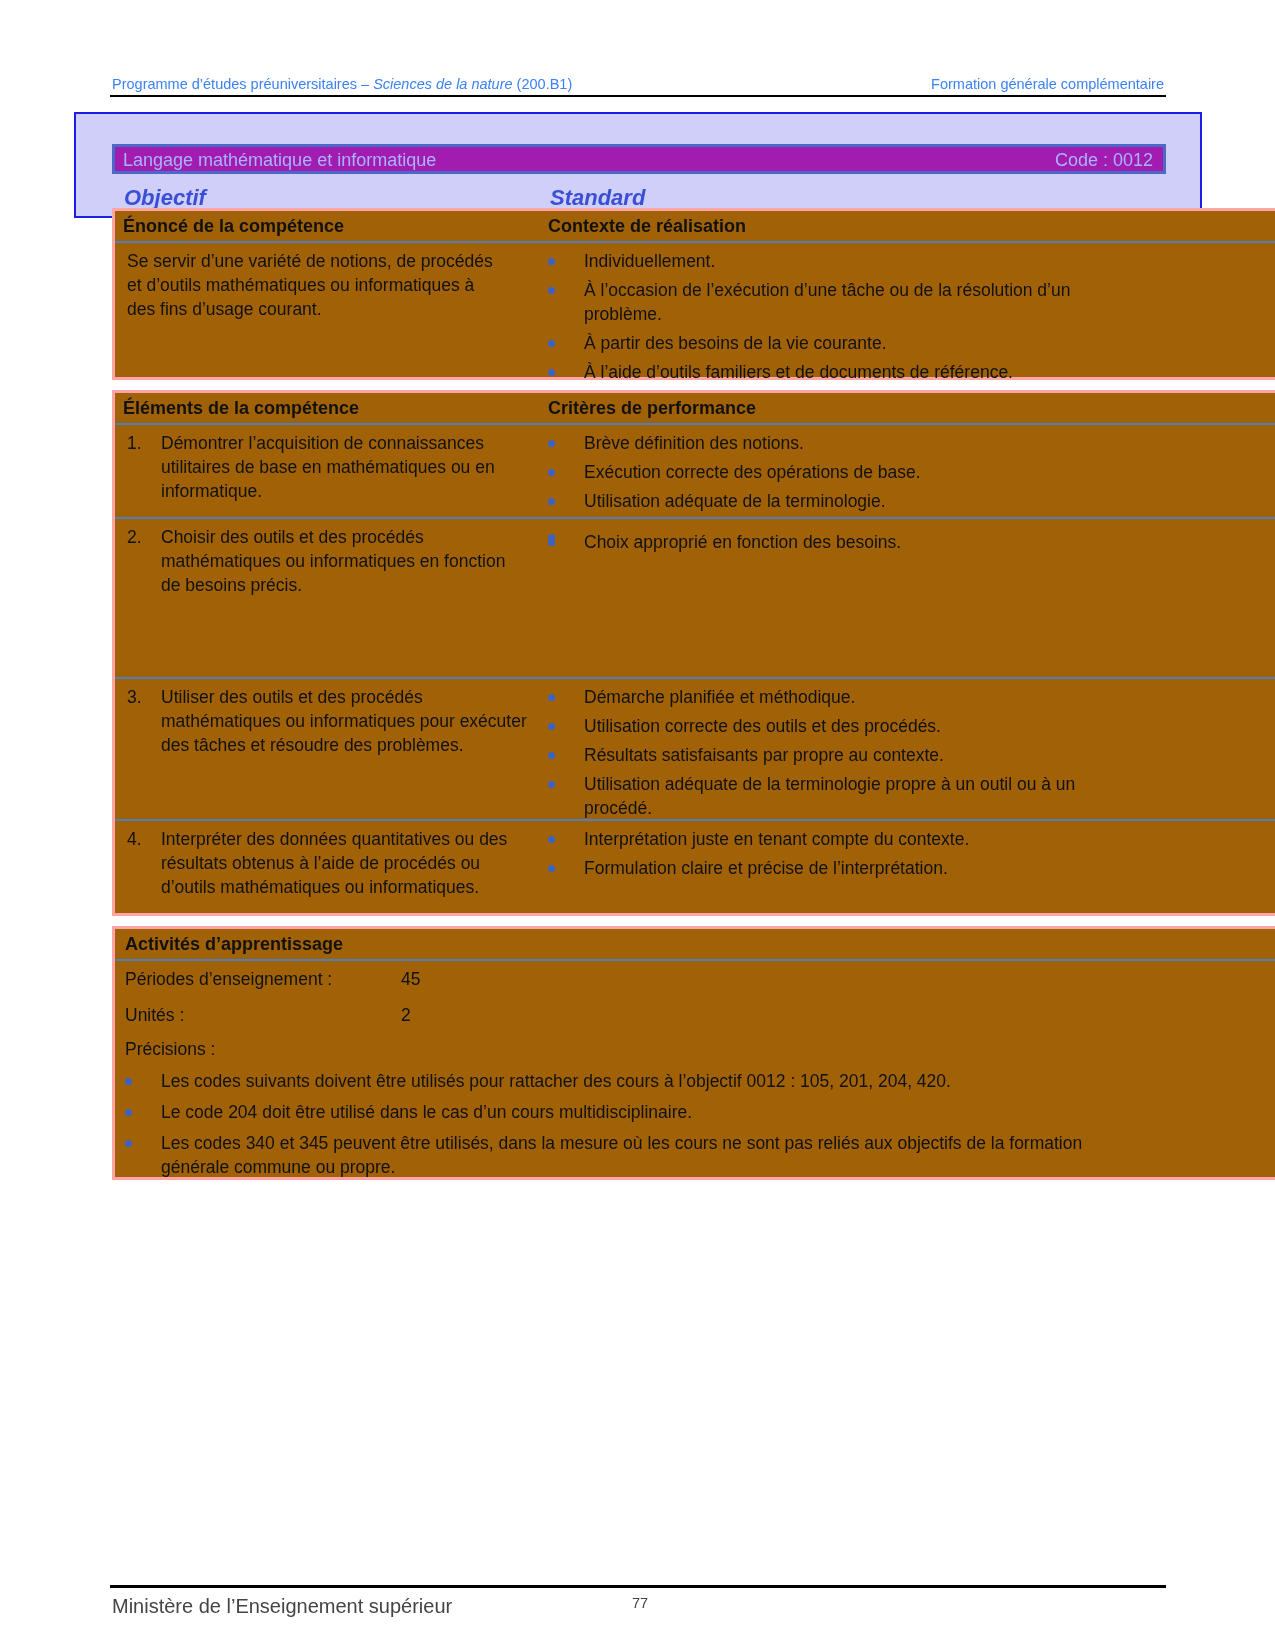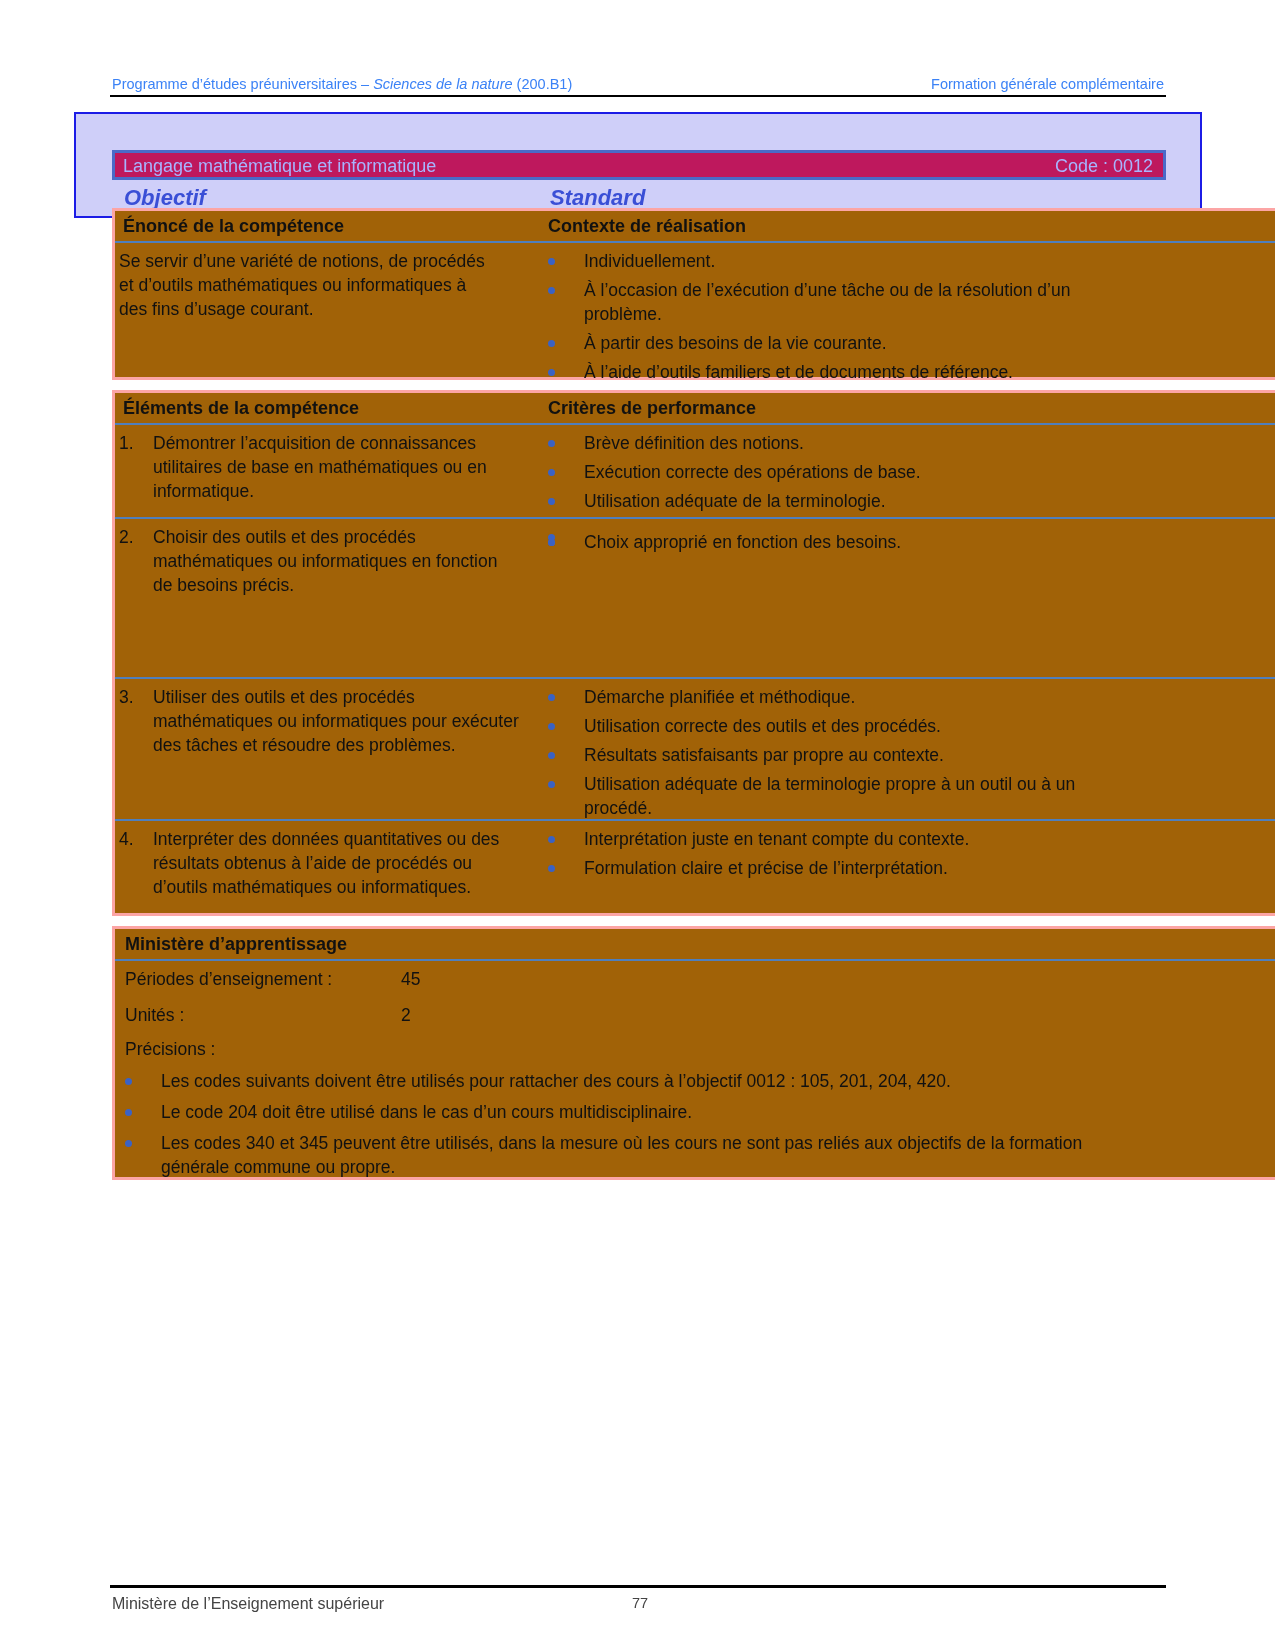--- a/index.html
+++ b/index.html
@@ -6,49 +6,49 @@
     body { width: 1275px; height: 1651px; position: relative; font-family: "Liberation Sans", sans-serif; color: #111; }
     .page { position: absolute; left: 0; top: 0; width: 1275px; height: 1651px; }
 
     .running-header { position: absolute; left: 112px; top: 76px; width: 1052px; height: 20px; font-size: 14.5px; color: #3b82f6; }
     .running-header .left { position: absolute; left: 0; top: 0; }
     .running-header .left i { font-style: italic; }
     .running-header .right { position: absolute; right: 0; top: 0; }
     .header-rule { position: absolute; left: 110px; top: 95px; width: 1056px; height: 2px; background: #000; }
 
     .title-band { position: absolute; left: 74px; top: 112px; width: 1128px; height: 106px; background: #cfcff9; border: 2px solid #1c1ce6; box-sizing: border-box; }
-    .title-bar { position: absolute; left: 112px; top: 150px; width: 1054px; height: 30px; background: #be185d; border: 3px solid #4a6ac8; box-sizing: border-box; color: #a7b4ff; font-size: 18px; }
+    .title-bar { position: absolute; left: 112px; top: 144px; width: 1054px; height: 30px; background: #a21caf; border: 3px solid #4a6ac8; box-sizing: border-box; color: #a7b4ff; font-size: 18px; }
     .title-bar .t-left { position: absolute; left: 8px; top: 3px; }
     .title-bar .t-right { position: absolute; right: 10px; top: 3px; }
     .sub-head { position: absolute; top: 185px; font-size: 22px; font-weight: bold; font-style: italic; color: #3a4fd6; }
     .sub-head.objectif { left: 124px; }
     .sub-head.standard { left: 550px; }
 
     .box { position: absolute; left: 112px; width: 1180px; border: 3px solid #fca5a5; box-sizing: border-box; background: #a16207; }
     .box .hdr { position: relative; height: 30px; border-bottom: 2px solid #4f7fbd; font-weight: bold; font-size: 18px; }
     .box .hdr span { position: absolute; top: 5px; }
     .col-l { left: 8px; }
     .col-r { left: 433px; }
 
     .row { position: relative; border-bottom: 2px solid #4f7fbd; }
     .row:last-child { border-bottom: none; }
-    .row .left { position: absolute; left: 4px; top: 6px; width: 400px; font-size: 17.5px; line-height: 24px; }
+    .row .left { position: absolute; left: 12px; top: 6px; width: 400px; font-size: 17.5px; line-height: 24px; }
     .row .left .num { position: absolute; left: 0; top: 0; }
     .row .left .txt { display: block; margin-left: 34px; }
     .row .right { position: absolute; left: 433px; top: 6px; width: 600px; font-size: 17.5px; line-height: 24px; }
     .bl { position: relative; padding-left: 36px; margin-bottom: 5px; }
     .bl .dot { position: absolute; left: 0; top: 9px; width: 7px; height: 7px; border-radius: 50%; background: #3a62c4; }
 
     .plain { font-size: 17.5px; line-height: 24px; }
     .act-line { position: absolute; left: 10px; font-size: 17.5px; }
     .act-val { position: absolute; font-size: 17.5px; }
     .prec { position: absolute; left: 10px; width: 1020px; font-size: 17.5px; line-height: 24px; }
 
     .footer-rule { position: absolute; left: 110px; top: 1585px; width: 1056px; height: 3px; background: #000; }
-    .footer { position: absolute; left: 112px; top: 1595px; font-size: 16px; color: #444; }
+    .footer { position: absolute; left: 112px; top: 1595px; font-size: 20px; color: #444; }
     .footer-page { position: absolute; left: 632px; top: 1595px; font-size: 14.5px; color: #444; }
   </style>
 </head>
 <body>
 
 <div class="page">
 
   <div class="running-header">
     <span class="left"><span>Programme d’études préuniversitaires – </span><i>Sciences de la nature</i><span> (200.B1)</span></span>
     <span class="right">Formation générale complémentaire</span>
@@ -131,21 +131,21 @@
         </div>
       <div class="right">
         <div class="bl"><span class="dot"></span><span>Interprétation juste en tenant compte du contexte.</span></div>
         <div class="bl"><span class="dot"></span><span>Formulation claire et précise de l’interprétation.</span></div>
       </div>
     </div>
   </div>
 
   <div class="box" style="top:926px;height:254px;">
     <div class="hdr">
-      <span class="col-l" style="left:10px;">Ministère d’apprentissage</span>
+      <span class="col-l" style="left:10px;">Activités d’apprentissage</span>
     </div>
     <span class="act-line" style="top:40px;">Périodes d’enseignement :</span>
     <span class="act-val" style="top:40px;left:286px;">45</span>
     <span class="act-line" style="top:76px;">Unités :</span>
     <span class="act-val" style="top:76px;left:286px;">2</span>
     <span class="act-line" style="top:110px;">Précisions :</span>
 
     <div class="prec" style="top:140px;">
       <div class="bl" style="margin-bottom:7px;"><span class="dot"></span><span>Les codes suivants doivent être utilisés pour rattacher des cours à l’objectif 0012 : 105, 201, 204, 420.</span></div>
       <div class="bl" style="margin-bottom:7px;"><span class="dot"></span><span>Le code 204 doit être utilisé dans le cas d’un cours multidisciplinaire.</span></div>

